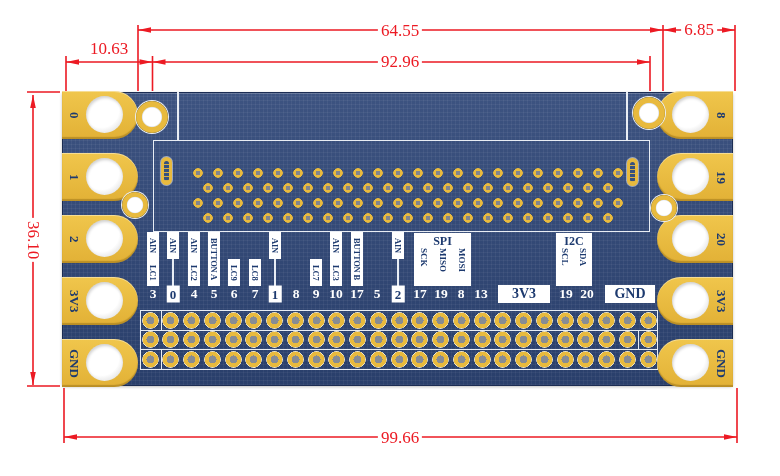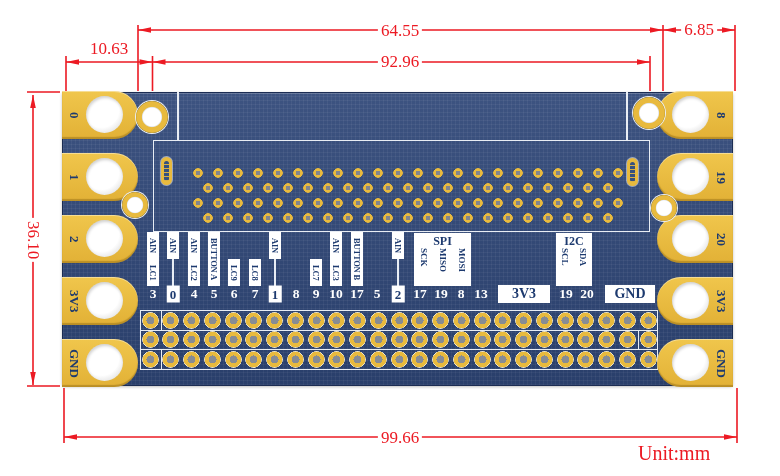--- a/index.html
+++ b/index.html
@@ -75,21 +75,20 @@
         <path d="M33 385 l-2.8 -13 h5.6 z"></path>
     </g>
   </svg>
 
   <div class="dimlabel" style="left:400px;top:30px;">64.55</div>
   <div class="dimlabel" style="left:699px;top:29px;">6.85</div>
   <div class="dimlabel" style="left:109px;top:48px;">10.63</div>
   <div class="dimlabel" style="left:400px;top:61px;">92.96</div>
   <div class="dimlabel" style="left:400px;top:437px;">99.66</div>
   <div class="dimlabel vtext" style="left:33px;top:240px;padding:3px 1px;">36.10</div>
-  <div id="unit" style="left:638px;top:443px;">Unit:mm</div>
 
   <div class="silkline" style="left:177px;top:92px;width:1.5px;height:48px;"></div>
   <div class="silkline" style="left:626px;top:92px;width:1.5px;height:48px;"></div>
   <div class="silkrect" style="left:153px;top:140px;width:497px;height:92px;"></div>
 
   <div class="slot" style="left:161px;top:157px;width:11px;height:28px;">
       <i></i>
     </div>
   <div class="slot" style="left:627px;top:158px;width:11px;height:28px;">
       <i></i>

